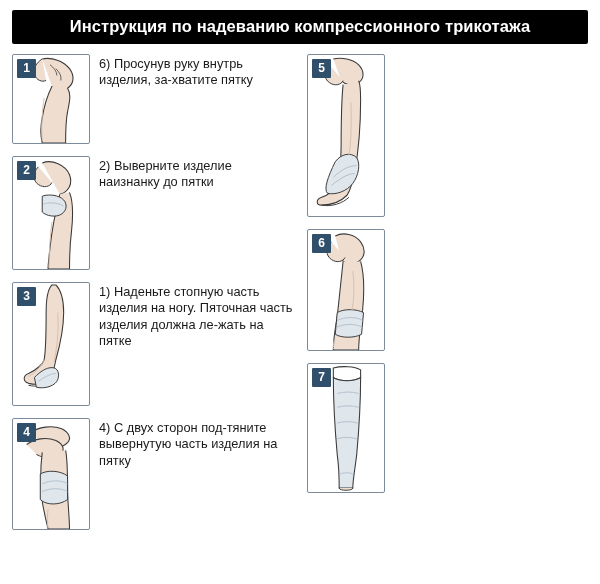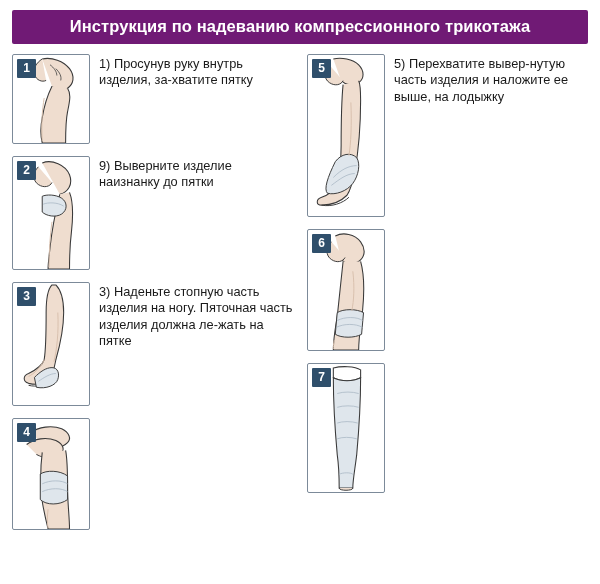--- a/index.html
+++ b/index.html
@@ -15,21 +15,21 @@
     overflow: hidden;
   }
   .page {
     position: relative;
     width: 600px;
     height: 584px;
     box-sizing: border-box;
     padding: 10px 12px 8px 12px;
   }
   .title-bar {
-    background: #701a75;
+    background: #000000;
     color: #ffffff;
     text-align: center;
     font-size: 16.5px;
     font-weight: bold;
     letter-spacing: .1px;
     padding: 7px 6px 8px 6px;
     border-radius: 2px;
     margin-bottom: 10px;
   }
   .columns {
@@ -110,87 +110,87 @@
           <div class="badge">1</div>
           <svg viewBox="0 0 78 90" preserveAspectRatio="none">
             <path d="M30 4 C40 2 52 6 58 14 C64 22 62 30 56 34 C50 38 44 36 40 32" fill="#efddcf" stroke="#3a3a3a" stroke-width="1.1"></path>
             <path d="M40 32 C36 40 32 52 30 64 C28 74 28 82 30 90 L54 90 C54 80 54 68 56 58 C58 48 60 40 56 34" fill="#efddcf" stroke="#3a3a3a" stroke-width="1.1"></path>
             <path d="M30 4 C24 8 20 14 22 20 C24 26 30 28 34 26" fill="#efddcf" stroke="#3a3a3a" stroke-width="1"></path>
             <path d="M44 14 C48 18 50 22 49 26" fill="none" stroke="#3a3a3a" stroke-width=".8"></path>
             <path d="M38 10 C42 13 45 17 45 21" fill="none" stroke="#3a3a3a" stroke-width=".8"></path>
             <path d="M32 44 C30 56 29 70 30 88" fill="none" stroke="#d8c0ad" stroke-width="1"></path>
           </svg>
         </div>
-        <div class="text">1) Просунув руку внутрь изделия, за-хватите пятку</div>
+        <div class="text">6) Просунув руку внутрь изделия, за-хватите пятку</div>
       </div>
 
       <div class="step">
         <div class="figure h-b">
           <div class="badge">2</div>
           <svg viewBox="0 0 78 114" preserveAspectRatio="none">
             <path d="M30 6 C40 2 54 8 58 18 C62 28 56 36 48 38" fill="#efddcf" stroke="#3a3a3a" stroke-width="1.1"></path>
             <path d="M26 10 C20 16 20 24 26 28 C32 32 38 30 40 26" fill="#efddcf" stroke="#3a3a3a" stroke-width="1"></path>
             <path d="M48 38 C44 54 40 74 38 92 C37 102 36 108 36 114 L58 114 C58 104 58 92 60 76 C62 58 62 46 58 36" fill="#efddcf" stroke="#3a3a3a" stroke-width="1.1"></path>
             <path d="M30 40 C34 38 44 38 50 42 C56 46 56 54 50 58 C44 62 34 60 30 56 Z" fill="#dfe6ec" stroke="#3a3a3a" stroke-width="1"></path>
             <path d="M31 48 C36 46 46 46 52 50" fill="none" stroke="#a9b7c4" stroke-width=".8"></path>
             <path d="M40 66 C38 80 37 96 37 112" fill="none" stroke="#d8c0ad" stroke-width="1"></path>
           </svg>
         </div>
-        <div class="text">9) Выверните изделие наизнанку до пятки</div>
+        <div class="text">2) Выверните изделие наизнанку до пятки</div>
       </div>
 
       <div class="step">
         <div class="figure h-c">
           <div class="badge">3</div>
           <svg viewBox="0 0 78 124" preserveAspectRatio="none">
             <path d="M44 2 C50 8 52 18 52 30 C52 48 48 64 44 78 C42 88 40 94 40 100 C34 102 24 104 16 102 C10 100 10 94 16 92 C24 88 30 84 32 78 C34 66 34 48 34 30 C34 16 36 6 40 2 Z" fill="#efddcf" stroke="#3a3a3a" stroke-width="1.1"></path>
             <path d="M40 100 C34 104 24 106 16 104" fill="none" stroke="#3a3a3a" stroke-width="1"></path>
             <path d="M32 78 C28 86 22 92 16 95" fill="none" stroke="#d8c0ad" stroke-width="1"></path>
             <path d="M22 96 C28 90 34 86 40 86 C46 86 48 92 46 98 C44 104 34 108 24 106 Z" fill="#dfe6ec" stroke="#3a3a3a" stroke-width="1"></path>
             <path d="M26 100 C32 96 38 92 44 92" fill="none" stroke="#a9b7c4" stroke-width=".8"></path>
             <path d="M46 30 C47 50 45 68 42 80" fill="none" stroke="#d8c0ad" stroke-width="1"></path>
           </svg>
         </div>
-        <div class="text">3) Наденьте стопную часть изделия на ногу. Пяточная часть изделия должна ле-жать на пятке</div>
+        <div class="text">1) Наденьте стопную часть изделия на ногу. Пяточная часть изделия должна ле-жать на пятке</div>
       </div>
 
       <div class="step">
         <div class="figure h-d">
           <div class="badge">4</div>
           <svg viewBox="0 0 78 112" preserveAspectRatio="none">
             <path d="M18 14 C26 8 40 6 50 10 C58 14 60 20 56 24 C50 30 40 30 32 26" fill="#efddcf" stroke="#3a3a3a" stroke-width="1.1"></path>
             <path d="M14 26 C22 20 34 18 44 22 C52 26 54 32 48 36 C42 40 30 40 24 36" fill="#efddcf" stroke="#3a3a3a" stroke-width="1.1"></path>
             <path d="M30 34 C28 50 28 68 30 84 C32 96 34 104 36 112 L58 112 C58 100 56 86 56 70 C56 54 56 42 54 32" fill="#efddcf" stroke="#3a3a3a" stroke-width="1.1"></path>
             <path d="M28 56 C34 52 48 52 56 58 L56 82 C48 88 34 88 28 82 Z" fill="#dfe6ec" stroke="#3a3a3a" stroke-width="1"></path>
             <path d="M30 66 C38 62 50 62 56 66" fill="none" stroke="#a9b7c4" stroke-width=".8"></path>
             <path d="M30 74 C38 70 50 70 56 74" fill="none" stroke="#a9b7c4" stroke-width=".8"></path>
             <path d="M36 92 C35 100 35 106 36 111" fill="none" stroke="#d8c0ad" stroke-width="1"></path>
           </svg>
         </div>
+        <div class="text">4) С двух сторон под-тяните вывернутую часть изделия на пятку</div>
       </div>
 
     </div>
 
     <div class="col">
 
       <div class="step">
         <div class="figure h-e">
           <div class="badge">5</div>
           <svg viewBox="0 0 78 163" preserveAspectRatio="none">
             <path d="M26 4 C34 2 46 4 52 10 C58 16 58 24 52 28 C46 32 38 30 34 26" fill="#efddcf" stroke="#3a3a3a" stroke-width="1.1"></path>
             <path d="M22 10 C16 16 16 24 22 28 C28 32 34 30 36 26" fill="#efddcf" stroke="#3a3a3a" stroke-width="1"></path>
             <path d="M36 30 C34 50 34 72 34 92 C34 108 32 120 30 130 C26 138 20 142 14 144 C8 146 8 152 14 152 C24 152 34 148 40 142 C44 136 46 128 48 118 C52 96 54 70 54 46 C54 36 54 30 52 26" fill="#efddcf" stroke="#3a3a3a" stroke-width="1.1"></path>
             <path d="M14 152 C24 154 36 150 42 144" fill="none" stroke="#3a3a3a" stroke-width="1"></path>
             <path d="M28 108 C34 100 44 98 50 104 C54 110 52 122 46 130 C40 138 28 142 20 140 C16 136 20 124 28 108 Z" fill="#dfe6ec" stroke="#3a3a3a" stroke-width="1"></path>
             <path d="M26 124 C34 116 42 112 50 112" fill="none" stroke="#a9b7c4" stroke-width=".8"></path>
             <path d="M24 132 C32 126 40 120 48 120" fill="none" stroke="#a9b7c4" stroke-width=".8"></path>
             <path d="M44 48 C45 70 44 90 42 102" fill="none" stroke="#d8c0ad" stroke-width="1"></path>
           </svg>
         </div>
-        <div class="text">5) Перехватите вывер-нутую часть изделия и наложите ее выше, на лодыжку</div>
       </div>
 
       <div class="step">
         <div class="figure h-f">
           <div class="badge">6</div>
           <svg viewBox="0 0 78 122" preserveAspectRatio="none">
             <path d="M28 6 C36 2 48 4 54 12 C60 20 58 28 52 32 C46 36 38 34 34 30" fill="#efddcf" stroke="#3a3a3a" stroke-width="1.1"></path>
             <path d="M24 12 C18 18 18 26 24 30 C30 34 36 32 38 28" fill="#efddcf" stroke="#3a3a3a" stroke-width="1"></path>
             <path d="M36 32 C34 50 32 70 30 88 C28 100 26 110 26 122 L52 122 C52 110 54 98 56 82 C58 62 58 46 54 32" fill="#efddcf" stroke="#3a3a3a" stroke-width="1.1"></path>
             <path d="M30 84 C36 80 50 80 57 84 L55 106 C48 110 34 110 28 106 Z" fill="#dfe6ec" stroke="#3a3a3a" stroke-width="1"></path>

